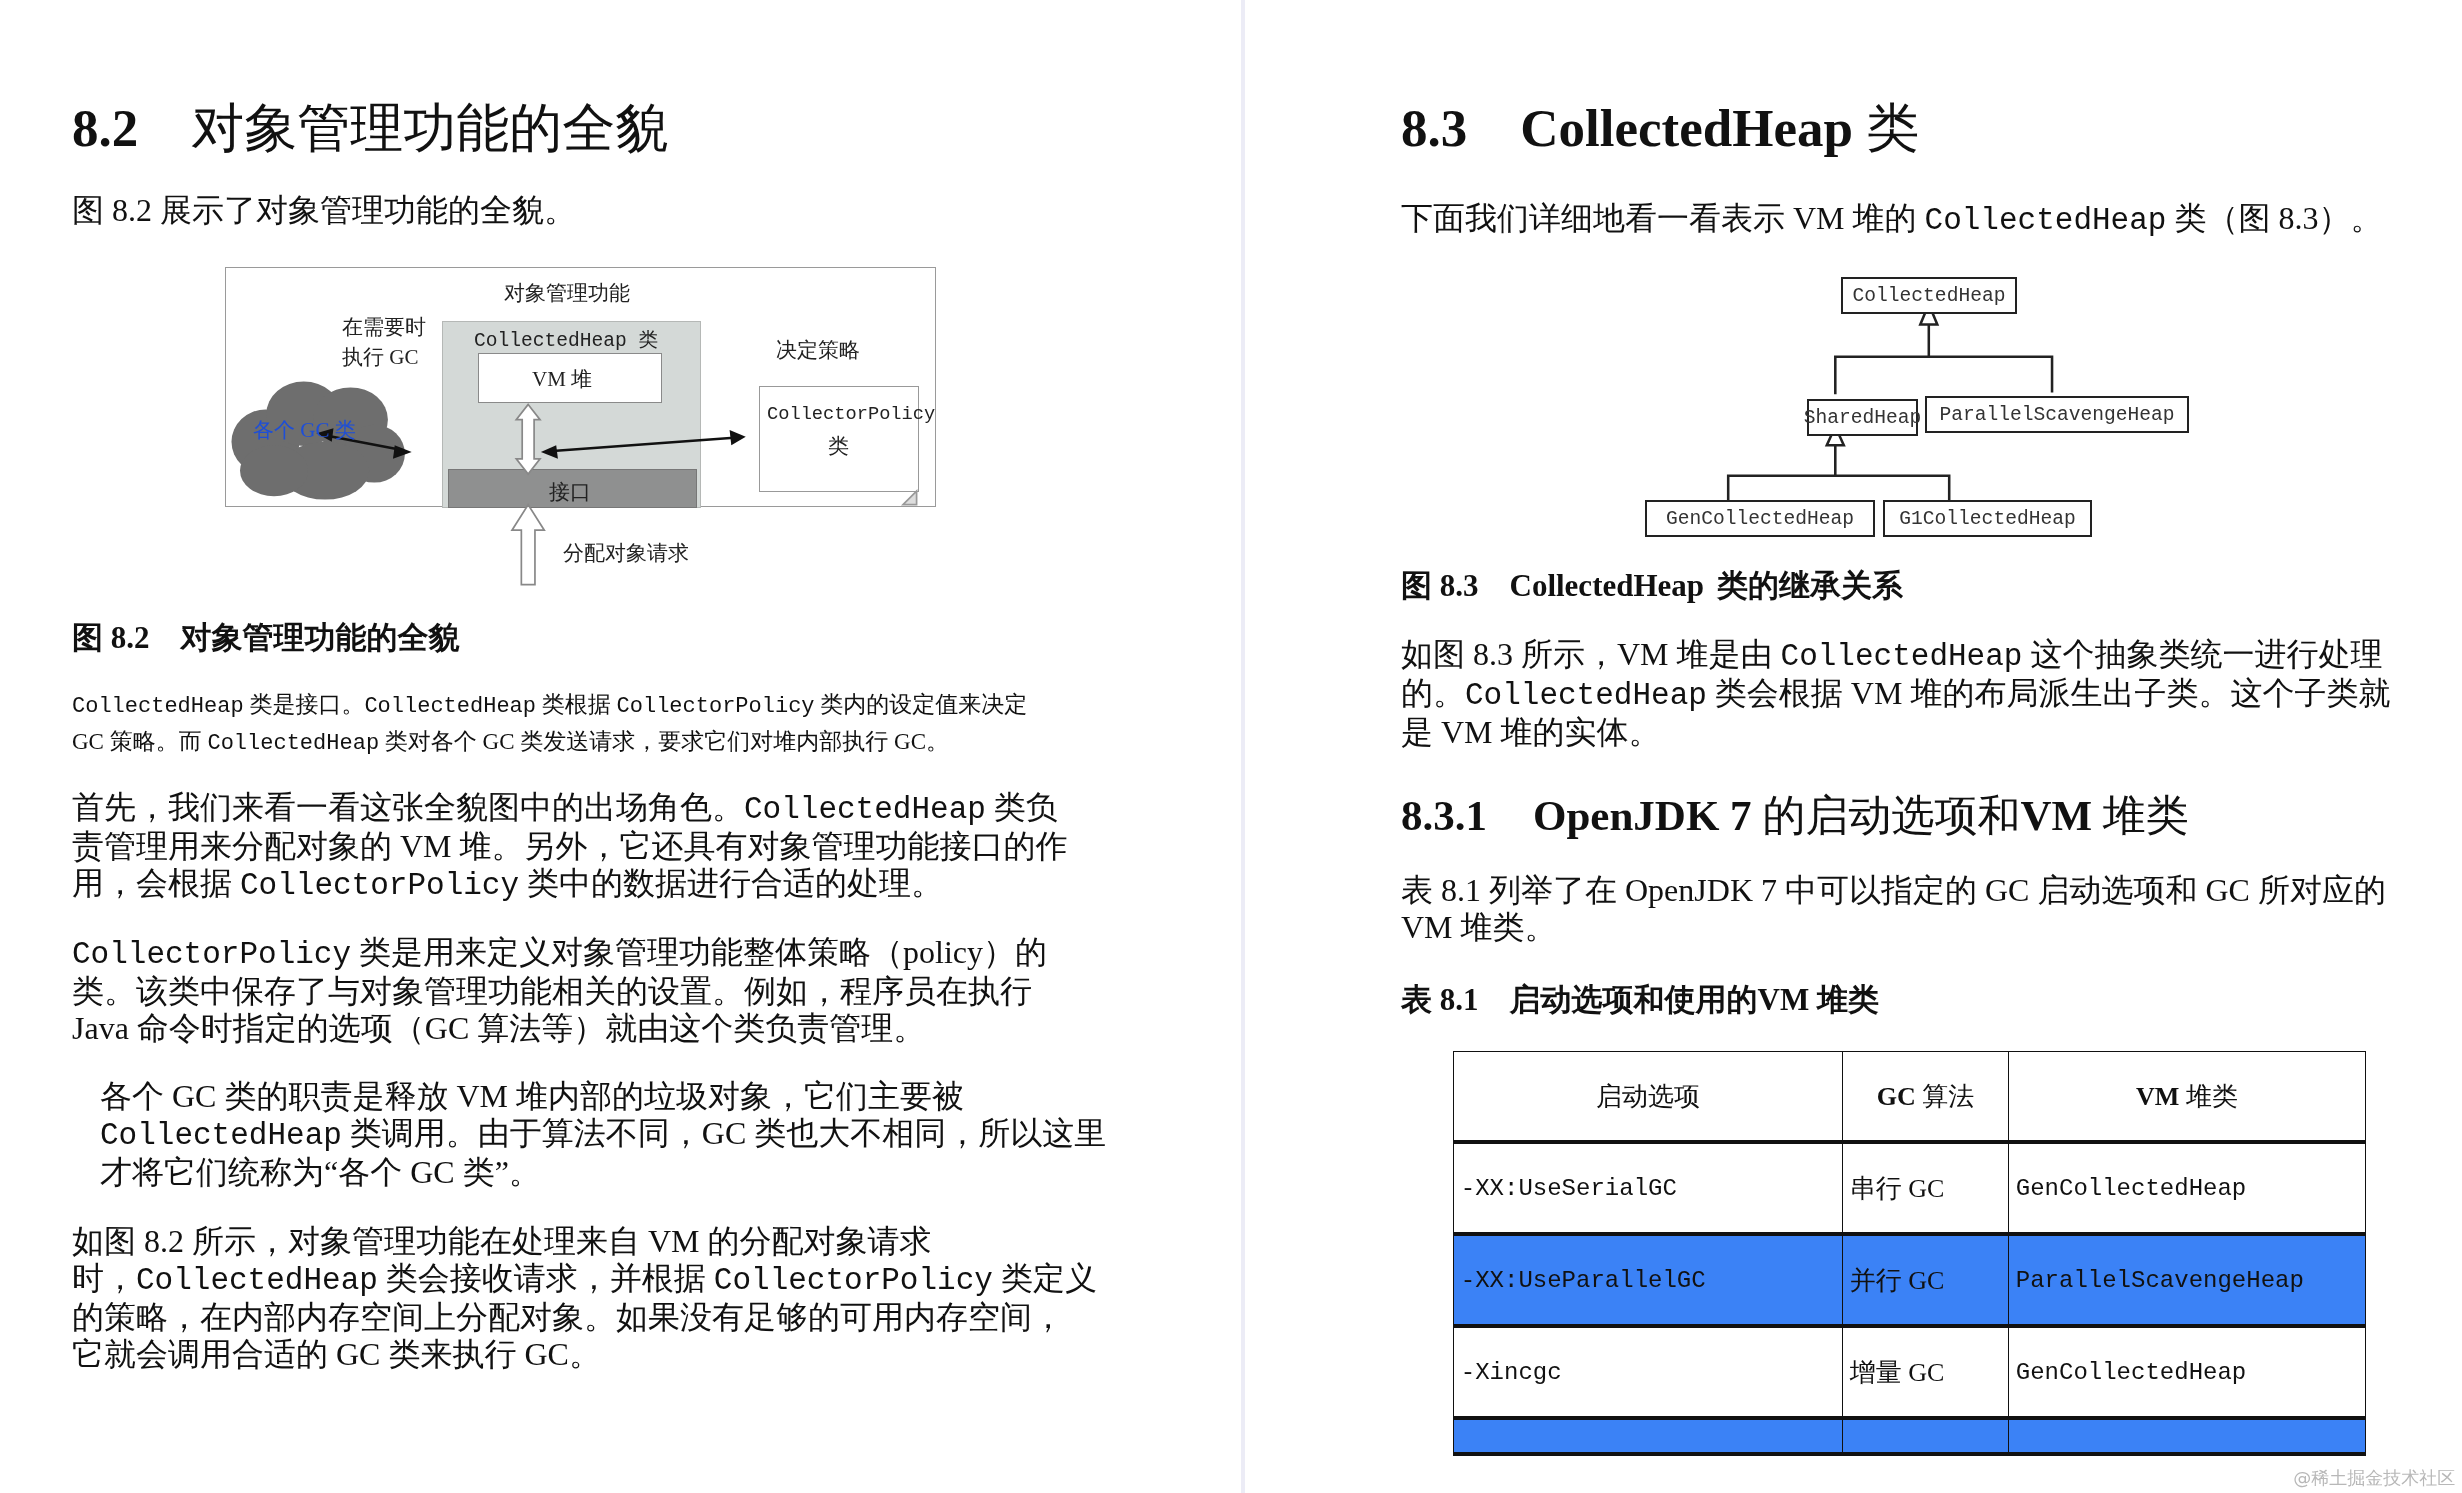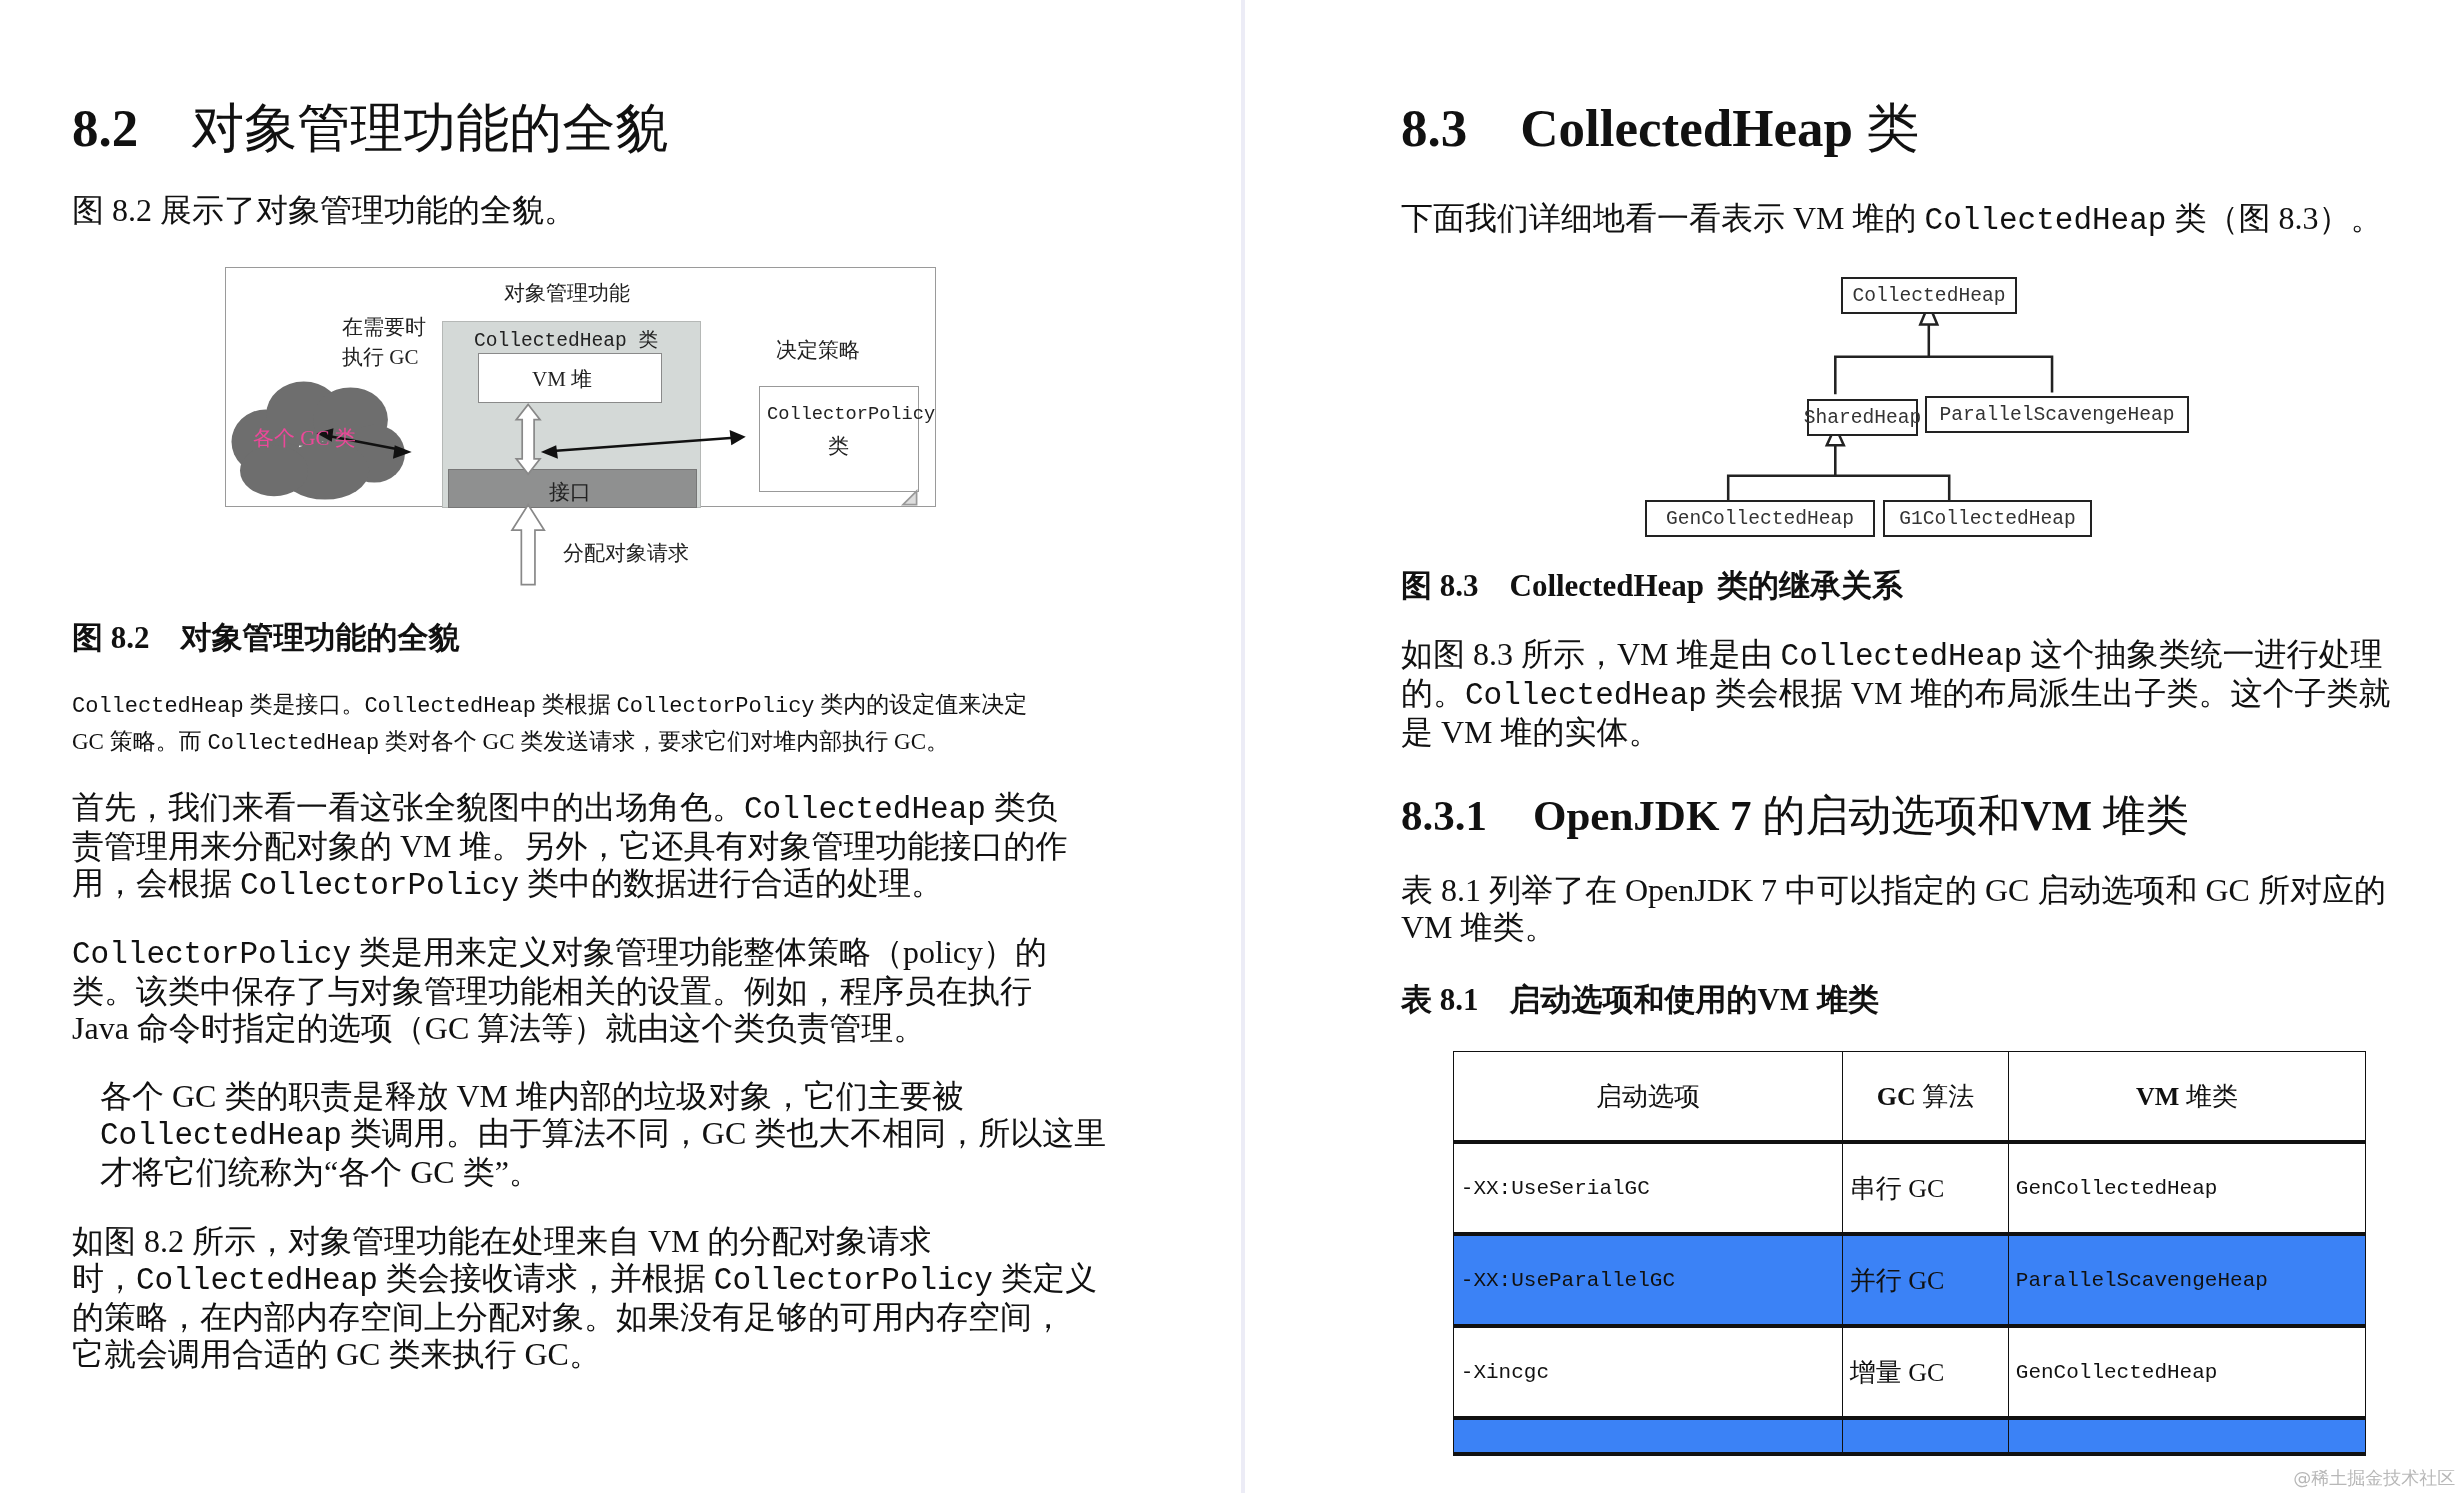--- a/index.html
+++ b/index.html
@@ -39,21 +39,21 @@
   .fig83 .box{position:absolute;border:2.6px solid #222;background:#fff;font-family:"Liberation Mono","DejaVu Sans Mono",monospace;
               font-size:19.6px;color:#333;display:flex;align-items:center;justify-content:center;box-sizing:border-box;}
   .fig83 svg{position:absolute;left:0;top:0;}
 
   
   .tbl{position:absolute;left:1453px;top:1051px;width:912px;border-collapse:collapse;table-layout:fixed;}
   .tbl td,.tbl th{border:1.7px solid #111;padding:0 6.8px;height:88px;font-size:26px;font-weight:normal;vertical-align:middle;}
   .tbl tr{border-bottom:4.3px solid #111;}
   .tbl th{text-align:center;}
   .tbl th b{font-weight:bold;}
-  .tbl td.mono{font-size:21px;}
+  .tbl td.mono{font-size:24px;}
   .tbl tr.alt td{background:#3b82f6;}
   .tbl tr.cut td{height:32px;border-bottom:none;}
   .watermark{position:absolute;right:6.8px;top:1466px;font-size:18px;color:#b8b8b8;font-family:"DejaVu Sans",sans-serif;}
 </style>
 </head>
 <body>
 
 <div class="divider"></div>
 
 <div class="abs h1" style="left:72px;top:102px;">
@@ -88,21 +88,21 @@
     <path d="M800 282 L816 266 L816 282 Z" fill="#ddd" stroke="#999" stroke-width="2"></path>
     <line x1="118" y1="200" x2="212" y2="218" stroke="#111" stroke-width="3"></line>
     <polygon points="110,198 130,192 128,208" fill="#111"></polygon>
     <polygon points="222,220 202,212 200,228" fill="#111"></polygon>
     <line x1="384" y1="219" x2="605" y2="203" stroke="#111" stroke-width="3"></line>
     <polygon points="374,220 392,212 394,228" fill="#111"></polygon>
     <polygon points="615,202 596,194 598,212" fill="#111"></polygon>
     <polygon points="359,164 373,182 366,182 366,228 373,228 359,246 345,228 352,228 352,182 345,182" fill="#fff" stroke="#888" stroke-width="2"></polygon>
     <polygon points="359,282 378,312 367,312 367,376 351,376 351,312 340,312" fill="#fff" stroke="#888" stroke-width="2"></polygon>
   </svg>
-  <div class="t" style="left:30px;top:151px;color:#ec4899;margin-top:8px;">各个 GC 类</div>
+  <div class="t" style="left:30px;top:151px;color:#1d4ed8;">各个 GC 类</div>
   <div class="t" style="left:340px;top:274px;">分配对象请求</div>
 </div>
 
 <div class="abs caption" style="left:72px;top:622px;">
   <span>图</span> <b>8.2</b><span>对象管理功能的全貌</span>
 </div>
 
 <div class="para note" style="top:687px;">
   <span class="line"><span class="code">CollectedHeap</span><span> 类是接口。</span><span class="code">CollectedHeap</span><span> 类根据 </span><span class="code">CollectorPolicy</span><span> 类内的设定值来决定</span></span>
   <span class="line"><span>GC 策略。而 </span><span class="code">CollectedHeap</span><span> 类对各个 GC 类发送请求，要求它们对堆内部执行 GC。</span></span>

